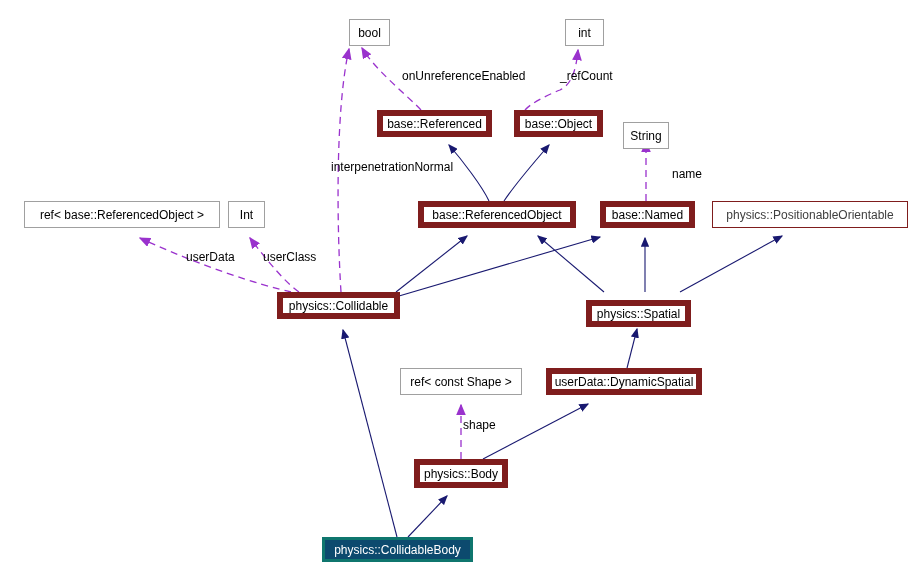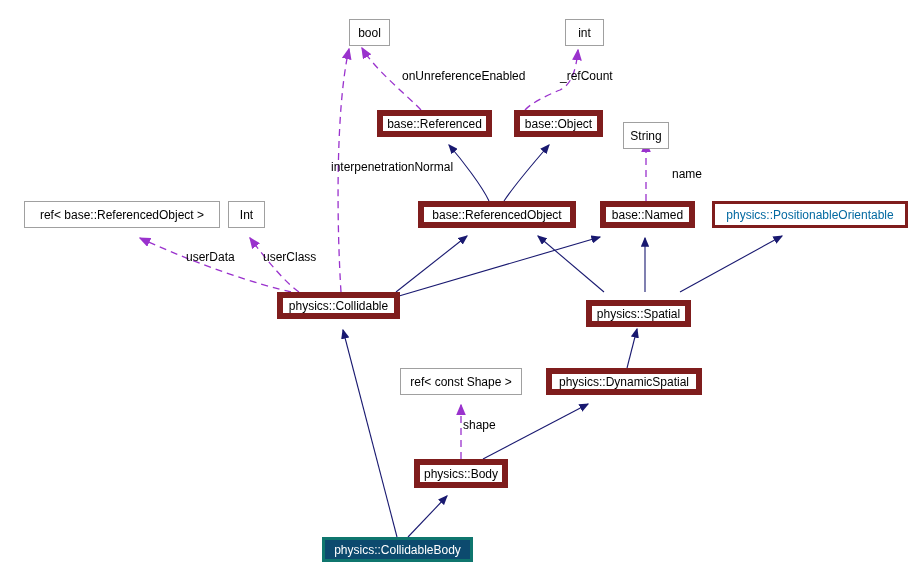--- a/index.html
+++ b/index.html
@@ -46,22 +46,22 @@
     color: #000000;
   }
   
   .node.highlight {
     background: #0c4a6e;
     color: #ffffff;
     border: 3px solid #0f766e;
   }
   
   .node.red {
-    border: 3px solid #7f1d1d;
-    color: #0369a1;
+    border: 1px solid #7f1d1d;
+    color: #404040;
   }
   .edge-label {
     position: absolute;
     font-size: 12px;
     line-height: 1;
     color: #000000;
     background: transparent;
     white-space: nowrap;
     z-index: 2;
   }
@@ -128,21 +128,21 @@
   <div class="node" style="left:514px; top:110px; width:89px;  height:27px;">base::Object</div>
   <div class="node grey" style="left:623px; top:122px; width:46px;  height:27px;">String</div>
   <div class="node grey" style="left:8px;   top:201px; width:196px; height:27px;margin-left:16px;">ref&lt; base::ReferencedObject &gt;</div>
   <div class="node grey" style="left:228px; top:201px; width:37px;  height:27px;">Int</div>
   <div class="node" style="left:418px; top:201px; width:158px; height:27px;">base::ReferencedObject</div>
   <div class="node" style="left:600px; top:201px; width:95px;  height:27px;">base::Named</div>
   <div class="node red" style="left:712px; top:201px; width:196px; height:27px;">physics::PositionableOrientable</div>
   <div class="node" style="left:277px; top:292px; width:123px; height:27px;">physics::Collidable</div>
   <div class="node" style="left:586px; top:300px; width:105px; height:27px;">physics::Spatial</div>
   <div class="node grey" style="left:400px; top:368px; width:122px; height:27px;">ref&lt; const Shape &gt;</div>
-  <div class="node" style="left:546px; top:368px; width:156px; height:27px;">physics::DynamicSpatial</div>
+  <div class="node" style="left:546px; top:368px; width:156px; height:27px;">userData::DynamicSpatial</div>
   <div class="node" style="left:414px; top:459px; width:94px;  height:29px;">physics::Body</div>
   <div class="node highlight" style="left:322px; top:537px; width:151px; height:25px;">physics::CollidableBody</div>
 
   <div class="edge-label" style="left:402px; top:70px;">onUnreferenceEnabled</div>
   <div class="edge-label" style="left:560px; top:70px;">_refCount</div>
   <div class="edge-label" style="left:331px; top:161px;">interpenetrationNormal</div>
   <div class="edge-label" style="left:644px; top:168px;margin-left:28px;">name</div>
   <div class="edge-label" style="left:186px; top:251px;">userData</div>
   <div class="edge-label" style="left:263px; top:251px;">userClass</div>
   <div class="edge-label" style="left:463px; top:419px;">shape</div>

